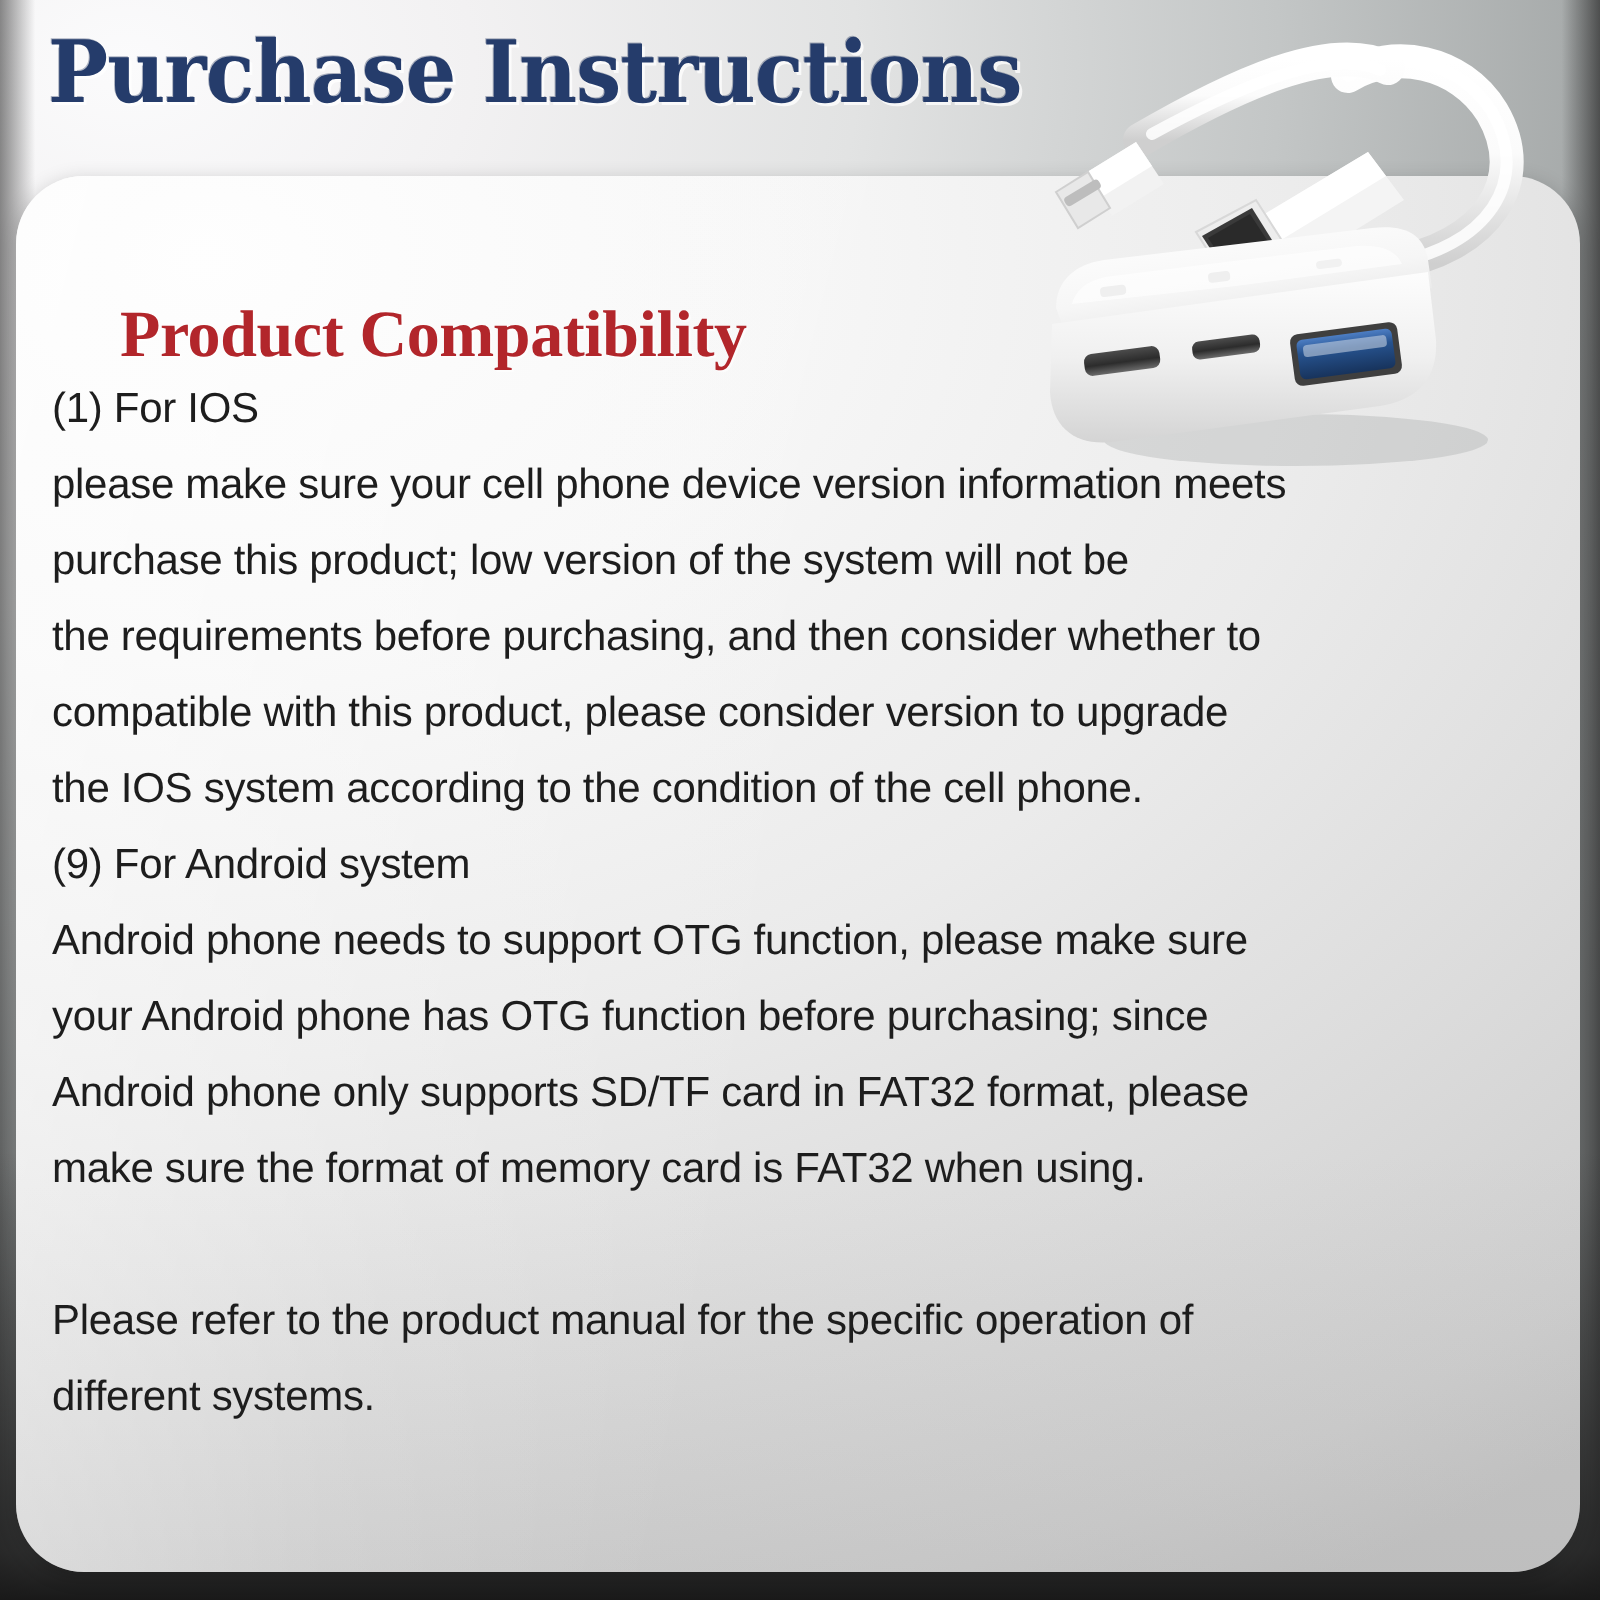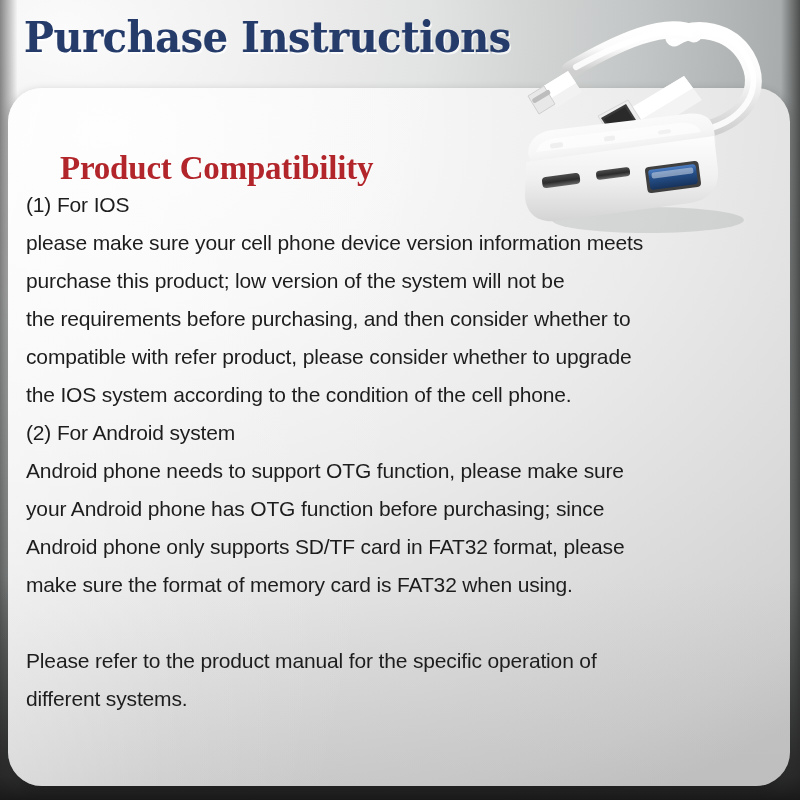--- a/index.html
+++ b/index.html
@@ -137,23 +137,23 @@
     <div class="card-sheen"></div>
   </div>
 
   <div class="section-heading">Product Compatibility</div>
 
   <div class="body-copy">
     <span class="line">(1) For IOS</span>
     <span class="line">please make sure your cell phone device version information meets</span>
     <span class="line">purchase this product; low version of the system will not be</span>
     <span class="line">the requirements before purchasing, and then consider whether to</span>
-    <span class="line">compatible with refer product, please consider whether to upgrade</span>
+    <span class="line">compatible with this product, please consider version to upgrade</span>
     <span class="line">the IOS system according to the condition of the cell phone.</span>
-    <span class="line">(2) For Android system</span>
+    <span class="line">(9) For Android system</span>
     <span class="line">Android phone needs to support OTG function, please make sure</span>
     <span class="line">your Android phone has OTG function before purchasing; since</span>
     <span class="line">Android phone only supports SD/TF card in FAT32 format, please</span>
     <span class="line">make sure the format of memory card is FAT32 when using.</span>
     <span class="spacer"></span>
     <span class="line">Please refer to the product manual for the specific operation of</span>
     <span class="line">different systems.</span>
   </div>
 
   <div class="product">

